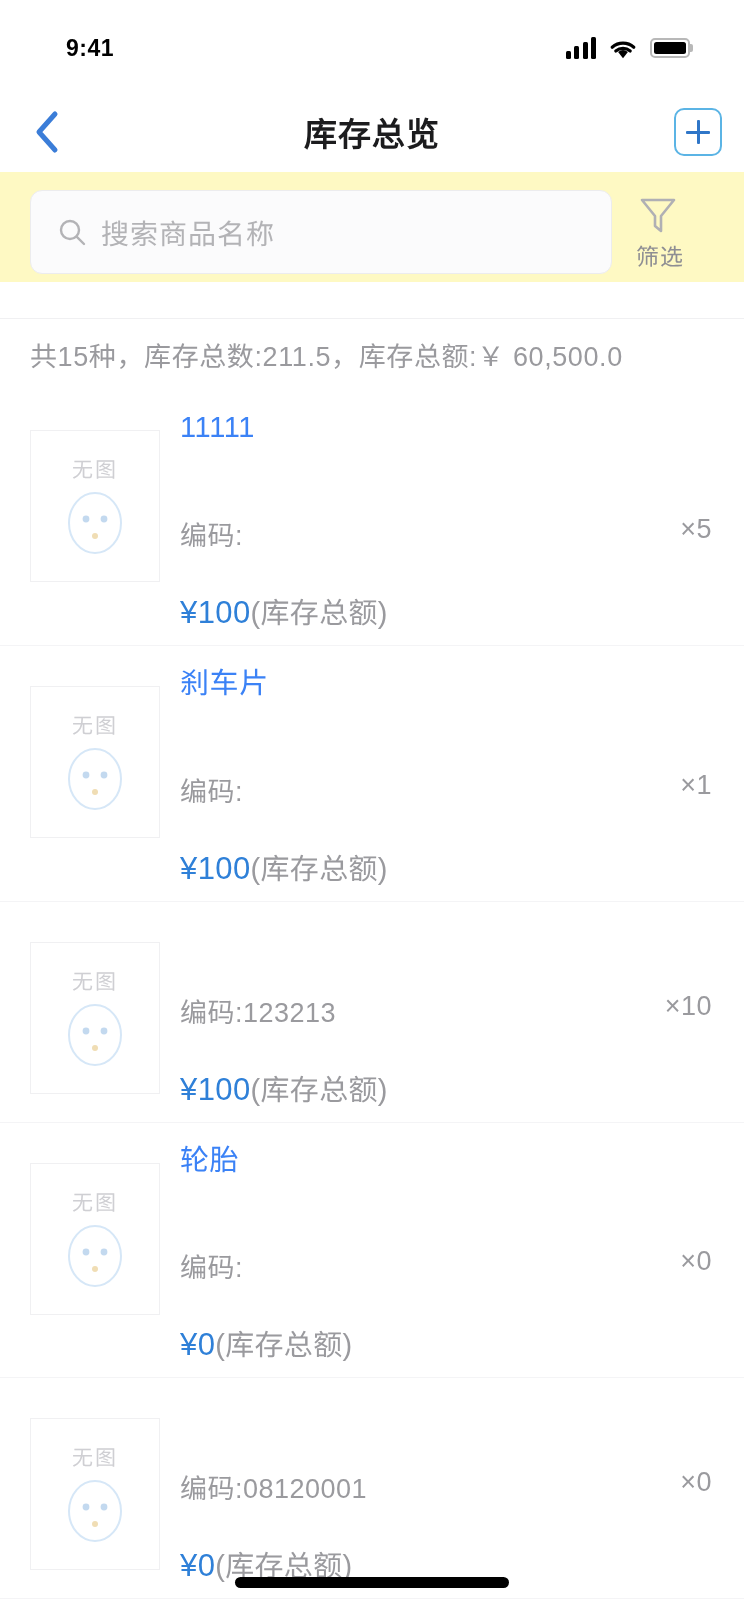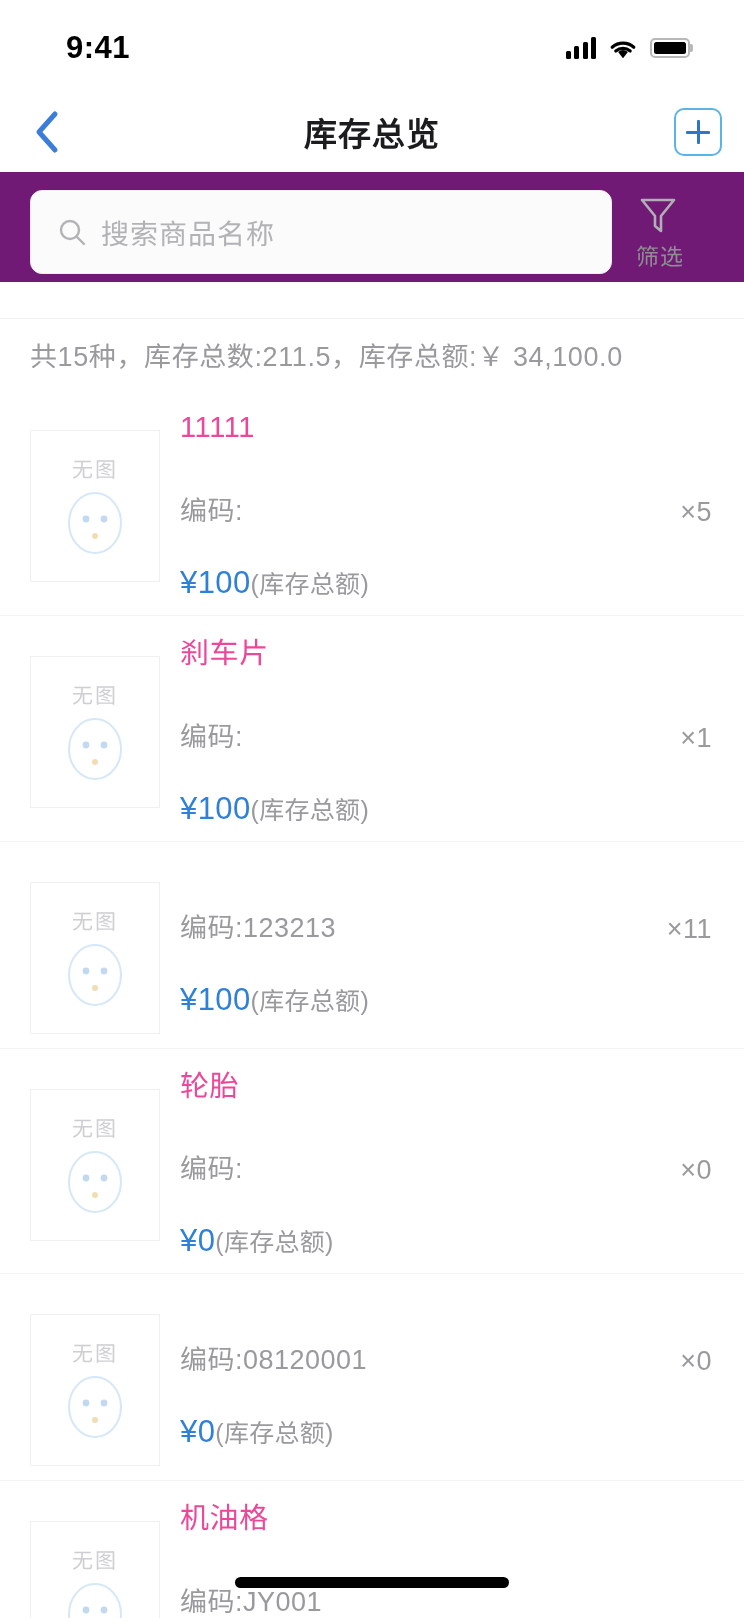--- a/index.html
+++ b/index.html
@@ -19,21 +19,21 @@
 
   
   .statusbar {
     height:92px;
     flex:0 0 92px;
     display:flex; align-items:center; justify-content:space-between;
     padding:0 54px 0 66px;
     position:relative;
   }
   .status-time {
-    font-size:31px; font-weight:600; color:#000;
+    font-size:23px; font-weight:600; color:#000;
     letter-spacing:0.5px;
     margin-top:4px;
     text-align:center;
   }
   .status-icons { display:flex; align-items:center; gap:12px; margin-top:4px; }
   .signal-bars { display:flex; align-items:flex-end; gap:3.5px; height:22px; }
   .signal-bars i { display:block; width:5px; background:#000; border-radius:1.5px; }
   .signal-bars i:nth-child(1){ height:8px; }
   .signal-bars i:nth-child(2){ height:13px; }
   .signal-bars i:nth-child(3){ height:17px; }
@@ -86,21 +86,21 @@
   }
   .nav-add .plus:before { left:0; top:11px; width:24px; height:2.5px; }
   .nav-add .plus:after  { top:0; left:11px; height:24px; width:2.5px; }
 
   
   .searchrow {
     flex:0 0 110px;
     display:flex; align-items:flex-start;
     padding:18px 30px 0 30px;
     gap:24px;
-    background:#701a75;
+    background:#fef9c3;
   }
   .searchbox {
     flex:1 1 auto;
     height:84px;
     border:1.5px solid #ececee;
     border-radius:12px;
     background:#fbfbfc;
     display:flex; align-items:center;
     padding:0 26px;
     gap:14px;
@@ -161,46 +161,46 @@
   .thumb svg { display:block; }
 
   .item-body {
     flex:1 1 auto;
     margin-left:20px;
     display:flex; flex-direction:column;
     min-width:0;
     padding-top:4px;
   }
   .item-name {
-    font-size:29px; color:#ec4899; font-weight:400;
+    font-size:29px; color:#3b82f6; font-weight:400;
     letter-spacing:0.6px;
     line-height:1.2;
     white-space:nowrap; overflow:hidden; text-overflow:ellipsis;
   }
   .item-mid {
-    display:flex; align-items:flex-end; justify-content:space-between;
-    margin-top:44px;
+    display:flex; align-items:flex-start; justify-content:space-between;
+    margin-top:69px;
   }
   .item-code {
     font-size:27px; color:#9a9a9e; letter-spacing:0.5px;
     white-space:nowrap;
   }
   .item-qty {
     font-size:27px; color:#9a9a9e; letter-spacing:0.5px;
     white-space:nowrap; padding-right:2px;
   }
   .item-bottom {
     margin-top:36px;
     display:flex; align-items:baseline;
   }
   .item-price {
     font-size:31px; color:#2f80d8; letter-spacing:0.4px;
   }
   .item-price-label {
-    font-size:25px; color:#9a9a9e; letter-spacing:0.3px;
+    font-size:29px; color:#9a9a9e; letter-spacing:0.3px;
   }
 
   
   .home-indicator {
     position:absolute; left:50%; bottom:30px;
     transform:translateX(-50%);
     width:274px; height:11px;
     background:#000; border-radius:6px;
     z-index:20;
   }
@@ -256,21 +256,21 @@
       <svg width="44" height="44" viewBox="0 0 44 44">
         <path d="M6 8 L38 8 L25 24 L25 39 L19 34 L19 24 Z" fill="none" stroke="#b0b0b4" stroke-width="2.6" stroke-linejoin="round"></path>
       </svg>
       <span class="filter-label">筛选</span>
     </div>
   </div>
 
   <div class="summary-gap"></div>
 
   <div class="summary">
-    <span class="summary-text">共15种，库存总数:211.5，库存总额:￥ 34,100.0</span>
+    <span class="summary-text">共15种，库存总数:211.5，库存总额:￥ 60,500.0</span>
   </div>
 
   <div class="list" id="list">
   <div class="item">
     <div class="thumb">
       <span class="thumb-text">无图</span>
       <svg width="64" height="72" viewBox="0 0 64 72">
         <ellipse cx="32" cy="36" rx="26" ry="30" fill="none" stroke="#d6e7f7" stroke-width="2"></ellipse>
         <circle cx="23" cy="32" r="3.4" fill="#c3d9ef"></circle>
         <circle cx="41" cy="32" r="3.4" fill="#c3d9ef"></circle>
@@ -319,21 +319,21 @@
       <svg width="64" height="72" viewBox="0 0 64 72">
         <ellipse cx="32" cy="36" rx="26" ry="30" fill="none" stroke="#d6e7f7" stroke-width="2"></ellipse>
         <circle cx="23" cy="32" r="3.4" fill="#c3d9ef"></circle>
         <circle cx="41" cy="32" r="3.4" fill="#c3d9ef"></circle>
         <circle cx="32" cy="49" r="3" fill="#f0ddb4"></circle>
       </svg>
     </div>
     <div class="item-body">
       <div class="item-mid">
         <span class="item-code">编码:123213</span>
-        <span class="item-qty">×11</span>
+        <span class="item-qty">×10</span>
       </div>
       <div class="item-bottom">
         <span class="item-price">¥100</span>
         <span class="item-price-label">(库存总额)</span>
       </div>
     </div>
   </div>
 
   <div class="item">
     <div class="thumb">

